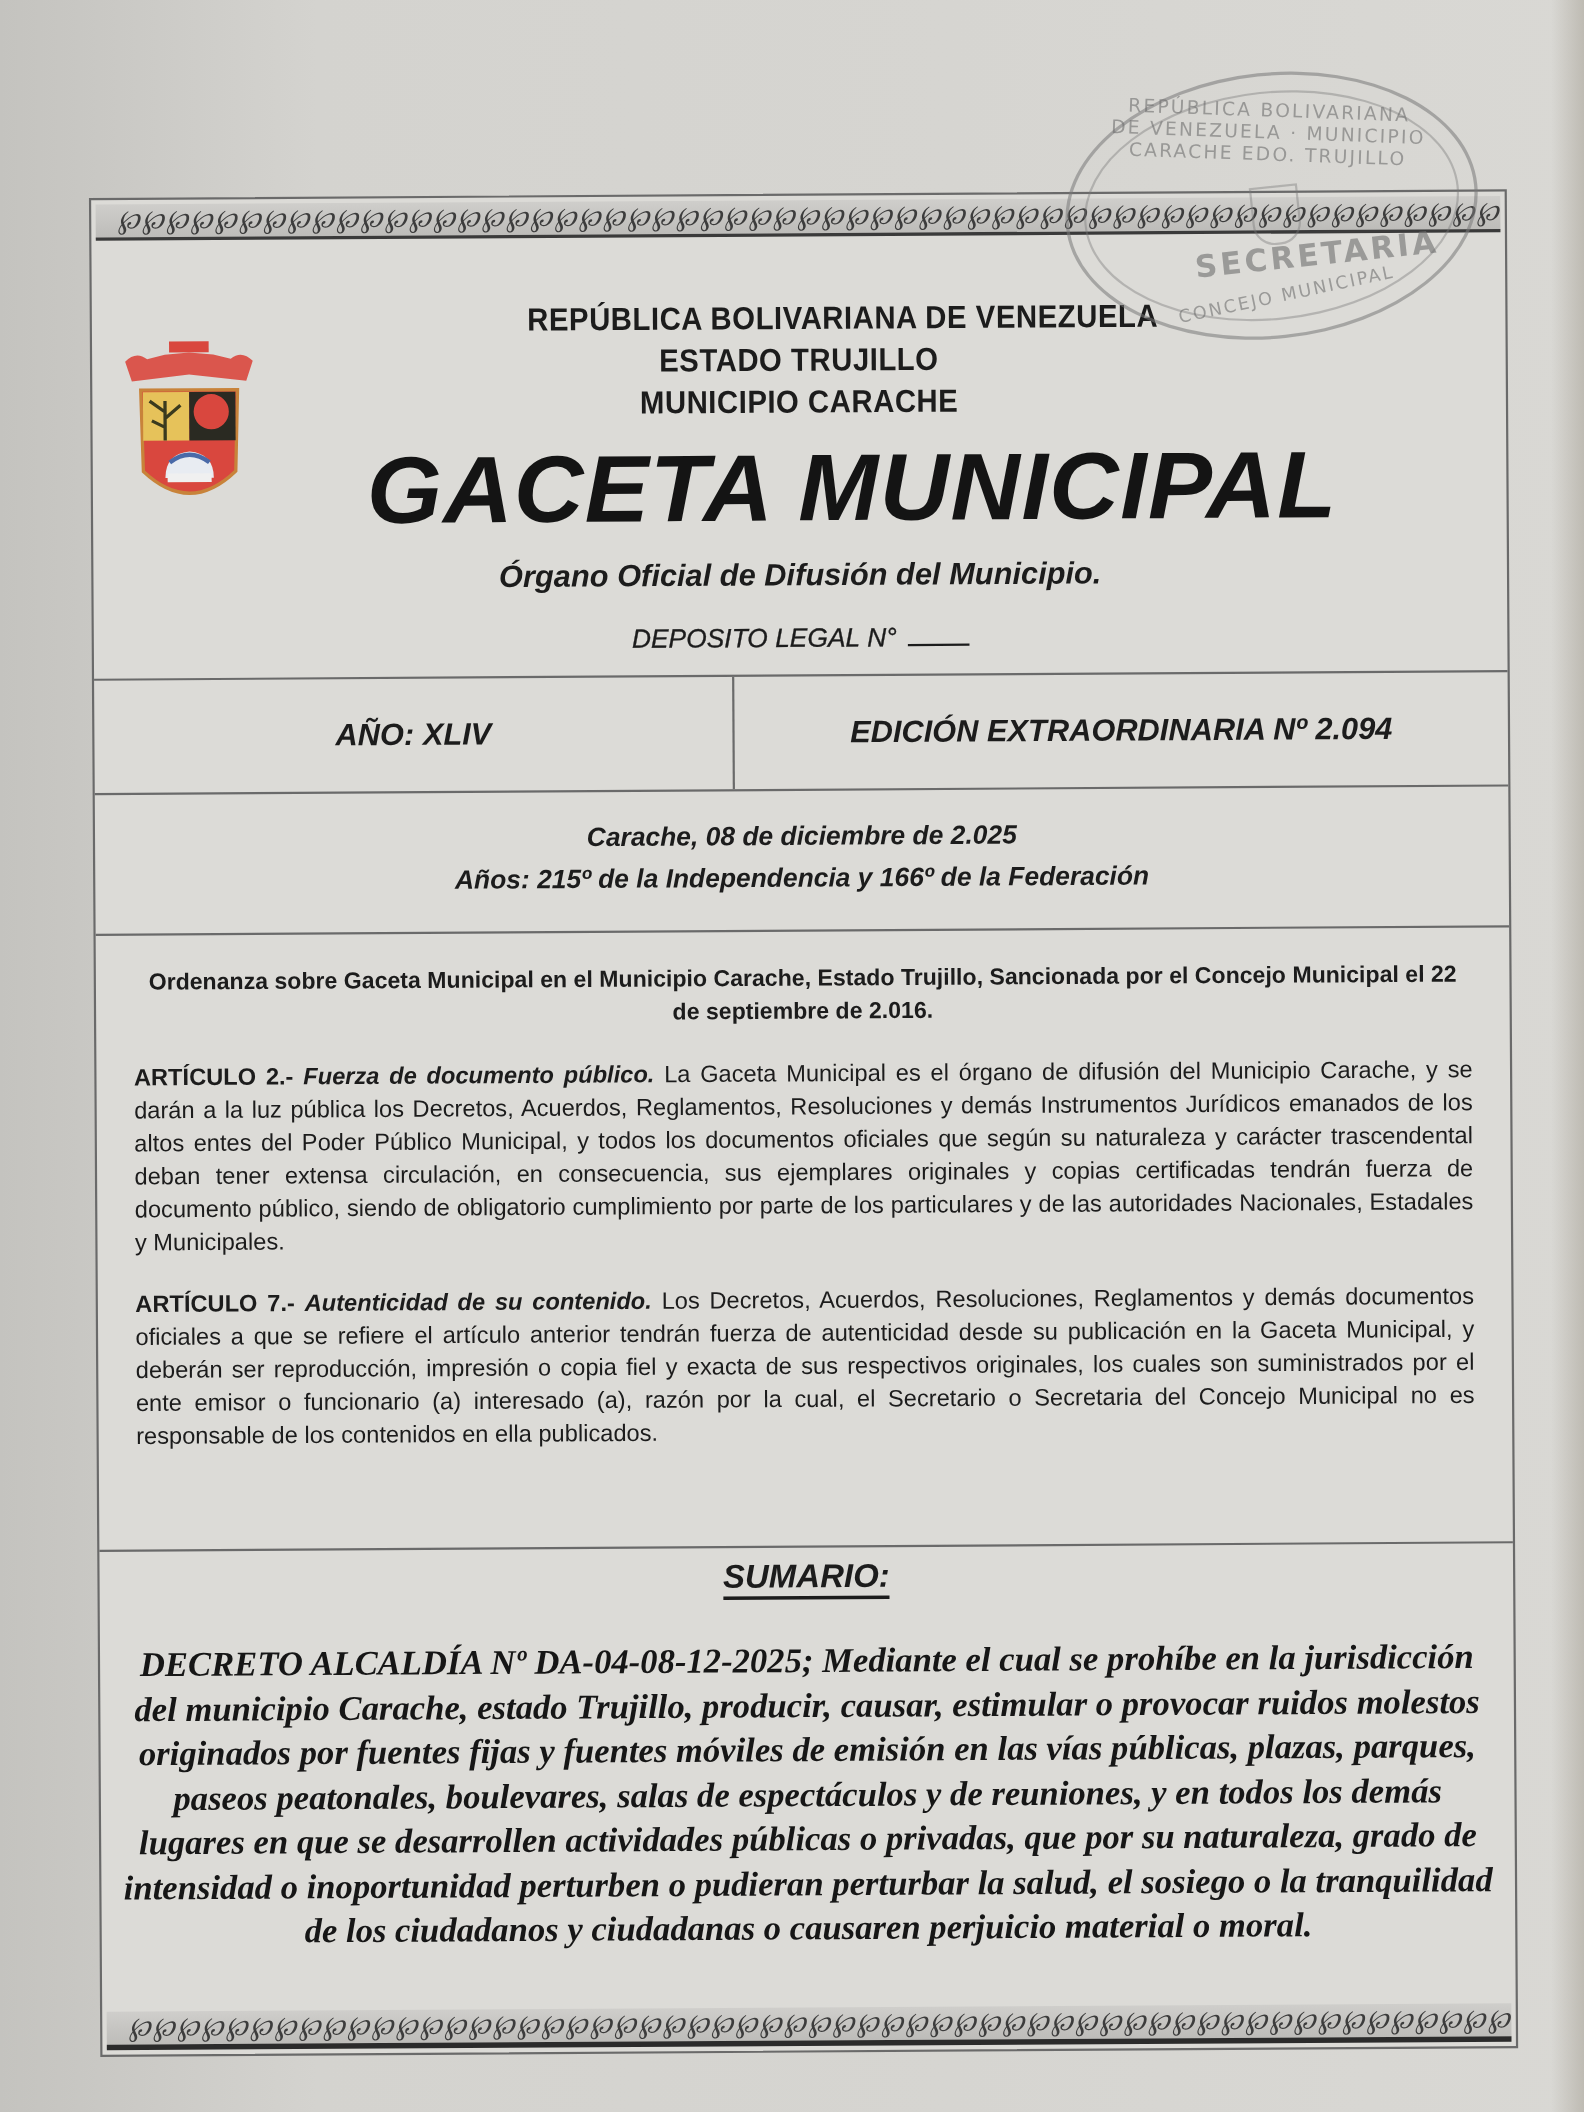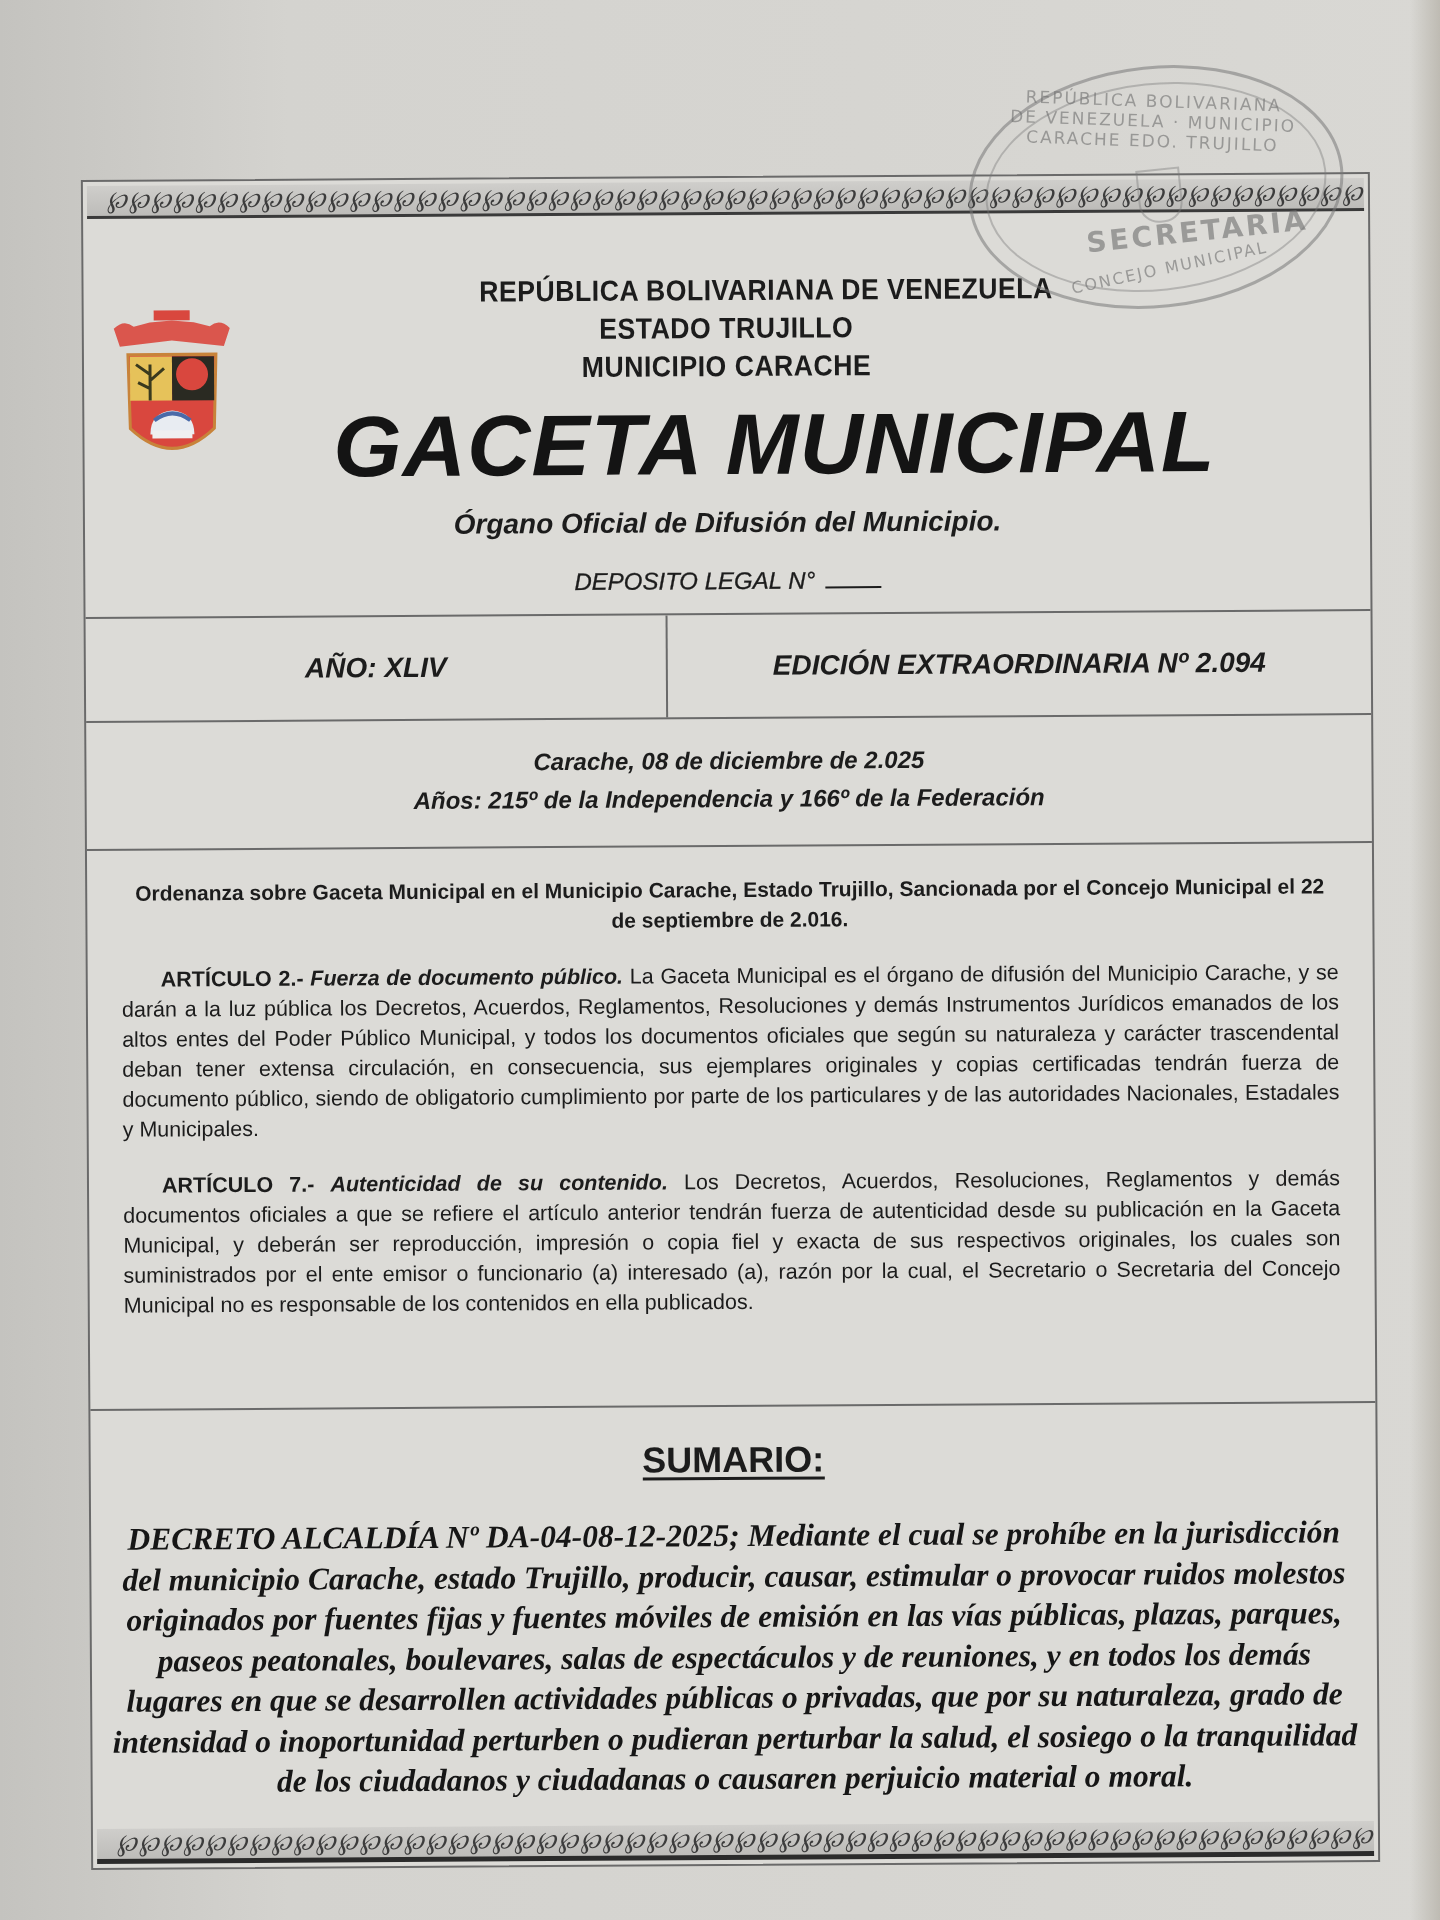--- a/index.html
+++ b/index.html
@@ -59,27 +59,27 @@
   .edition-row .year { width: 580px; border-right: 2px solid #6a6a6a; }
   .edition-row .edition { flex: 1; }
 
   .date-block { height: 126px; border-bottom: 2px solid #6a6a6a; text-align: center; }
   .date-block .d1 { padding-top: 28px; font-size: 24px; font-weight: 700; font-style: italic; }
   .date-block .d2 { margin-top: 10px; font-size: 24px; font-weight: 700; font-style: italic; }
 
   .legal { height: 560px; border-bottom: 2px solid #6a6a6a; padding: 28px 34px 0 34px; box-sizing: border-box; }
   .ordenanza { text-align: center; font-size: 21px; font-weight: 700; line-height: 30px; }
   .article { margin-top: 26px; font-size: 21.5px; line-height: 30px; text-align: justify; }
-  .article .art-num { font-weight: 700; margin-left: 39px; }
+  .article .art-num { font-weight: 700; }
   .article .art-head { font-weight: 700; font-style: italic; }
 
   .sumario { position: relative; text-align: center; }
   .sumario-title {
-    margin-top: 36px; display: inline-block;
-    font-size: 36px; font-weight: 700; 
+    margin-top: 10px; display: inline-block;
+    font-size: 30px; font-weight: 700; font-style: italic;
     border-bottom: 3px solid #1c1c1c; line-height: 34px;
   }
   .sumario-text {
     margin: 36px 18px 0 18px;
     font-family: "Liberation Serif", "DejaVu Serif", serif;
     font-size: 31.5px; font-weight: 700; font-style: italic; line-height: 40.5px;
     text-align: center; color: #161616;
   }
 
   .stamp {

